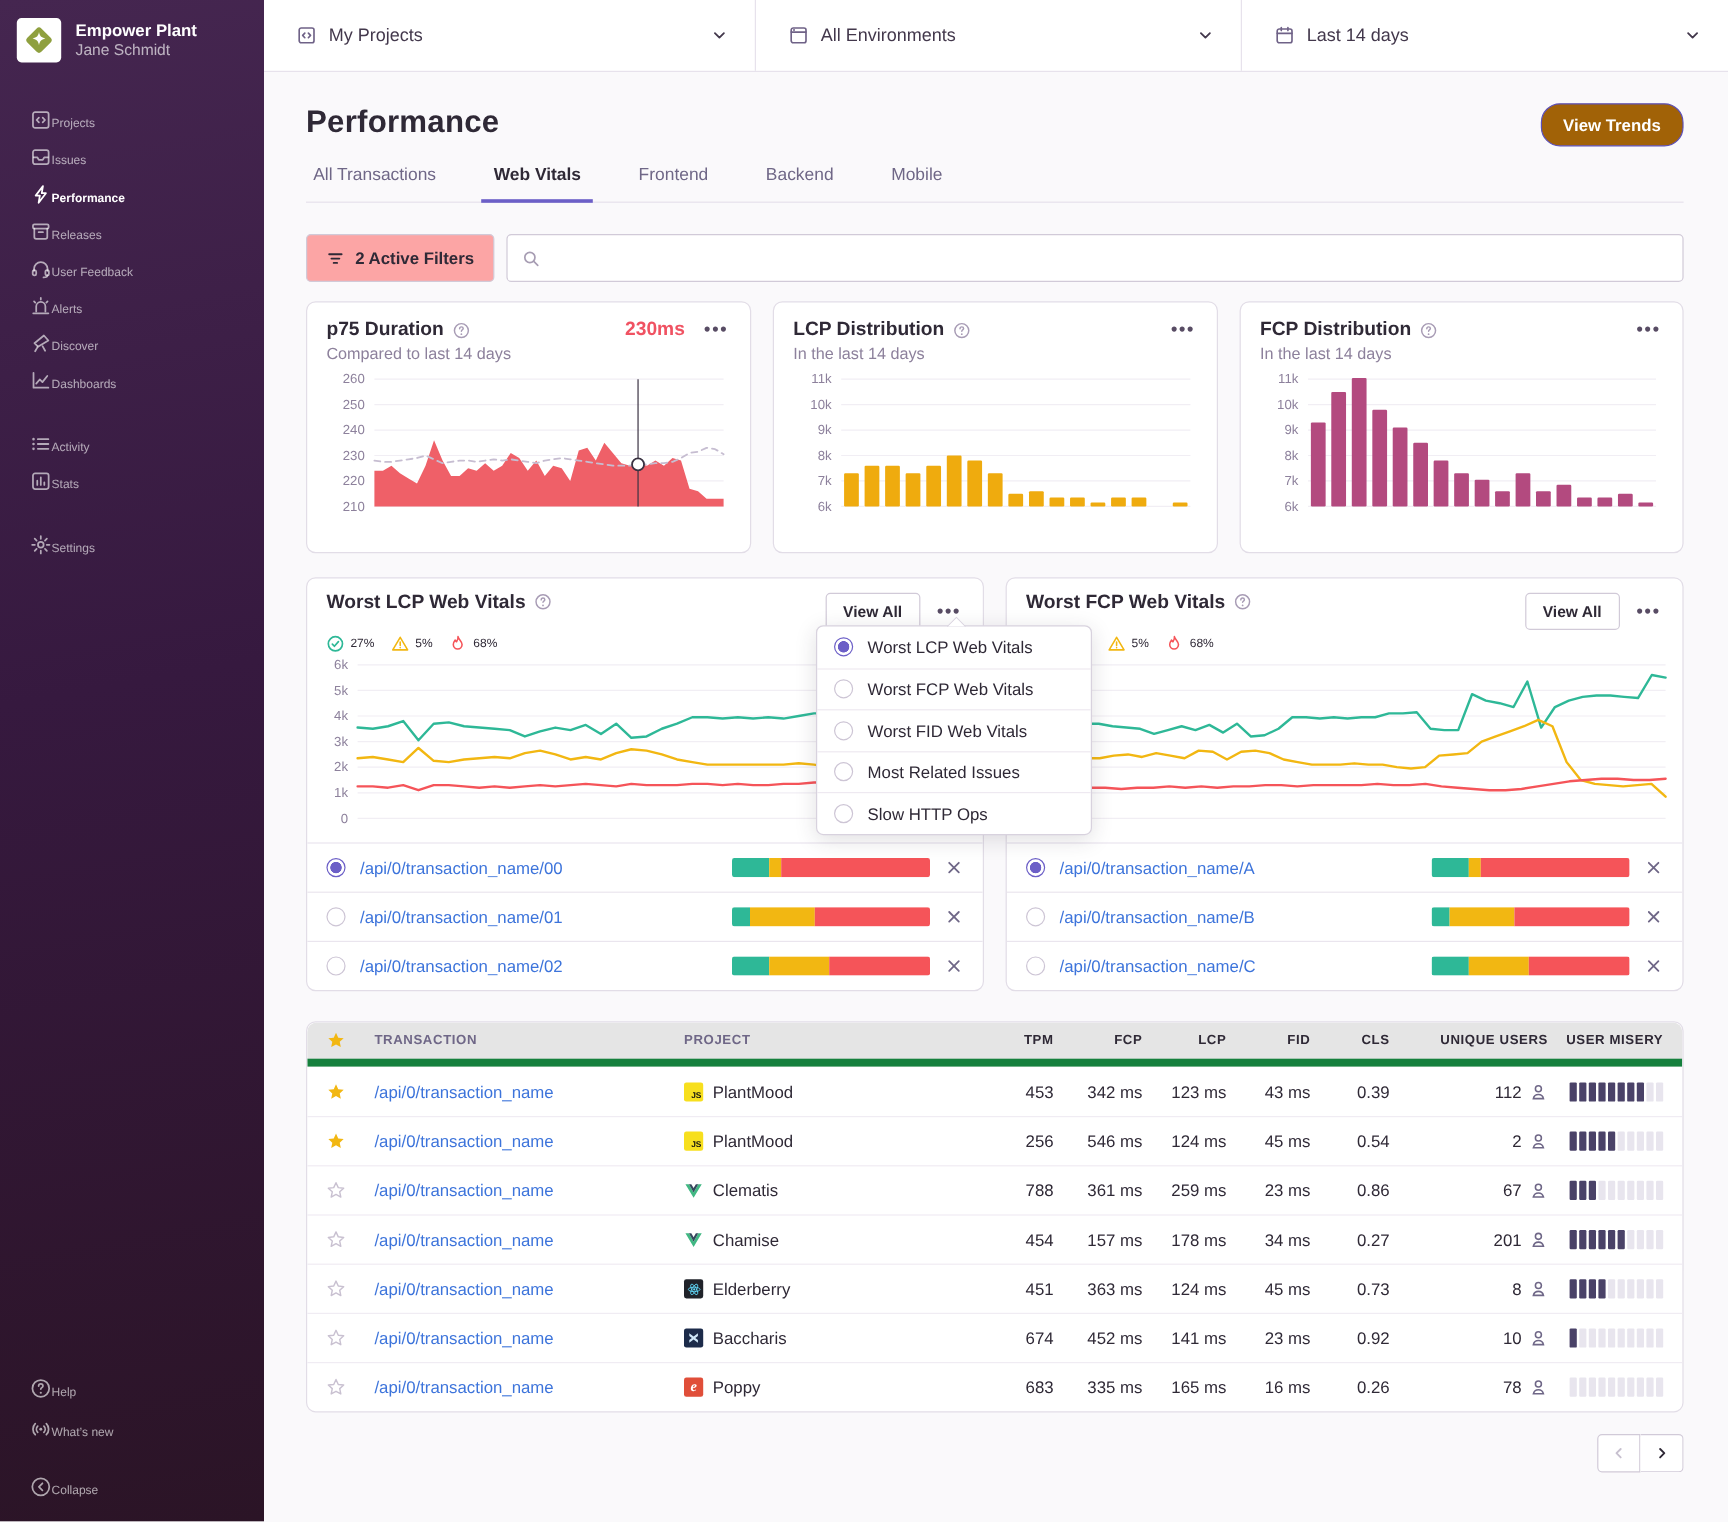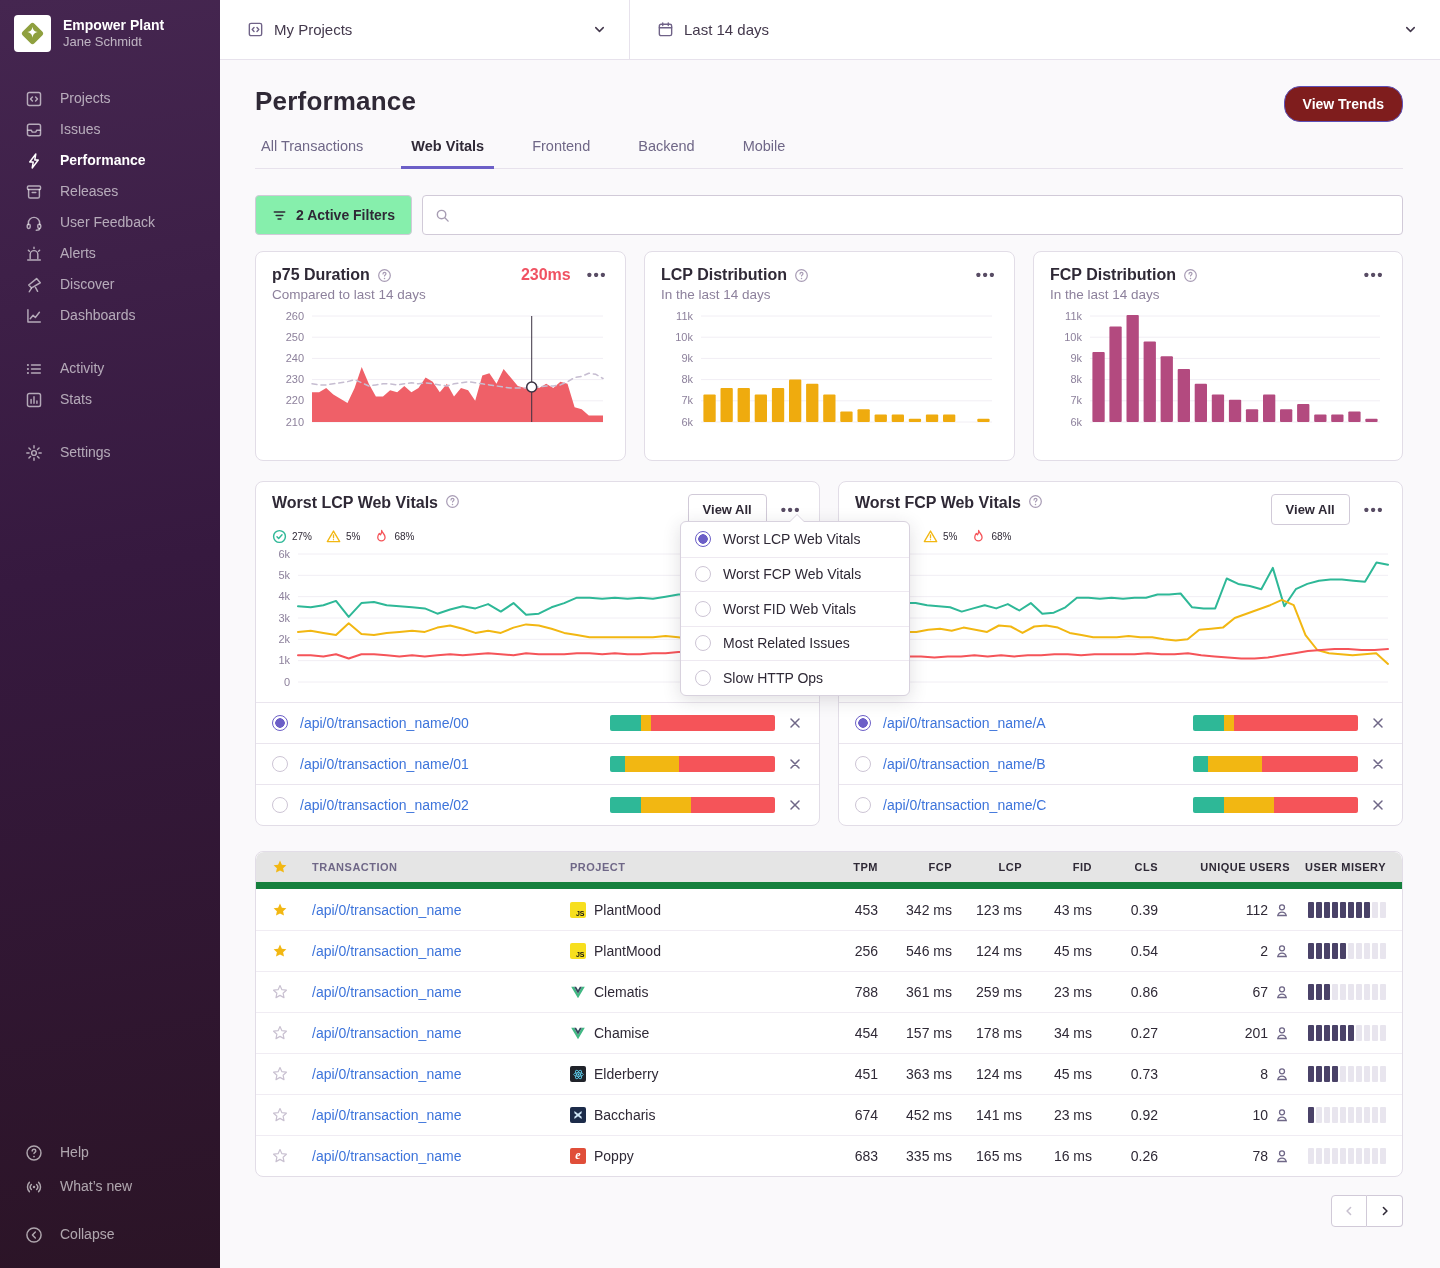--- a/index.html
+++ b/index.html
@@ -8,21 +8,21 @@
   .app{display:flex;width:1440px;height:1268px;}
 
   
   .sidebar{width:220px;flex:0 0 220px;height:100%;background:linear-gradient(170deg,#452650 0%,#36193f 45%,#2b1426 100%);display:flex;flex-direction:column;color:rgba(255,255,255,.62);}
   .org-row{display:flex;align-items:center;gap:12px;padding:15px 14px 10px 14px;cursor:pointer;}
   .org-logo{width:37px;height:37px;background:#fff;border-radius:4px;display:flex;align-items:center;justify-content:center;flex:0 0 37px;}
   .org-logo svg{width:33px;height:33px;display:block;}
   .org-name{color:#fff;font-weight:bold;font-size:14px;line-height:17px;}
   .org-user{color:rgba(255,255,255,.65);font-size:13px;line-height:16px;}
   .nav-section{margin-top:22px;}
-  .nav-item{display:flex;align-items:flex-start;gap:17px;padding:6px 14px 6px 25px;height:31px;font-size:14px;cursor:pointer;}
+  .nav-item{display:flex;align-items:flex-end;padding:6px 14px 6px 25px;height:31px;font-size:10px;cursor:pointer;}
   .nav-item.active{color:#fff;font-weight:bold;}
   .nav-ic{width:18px;height:18px;flex:0 0 18px;display:flex;}
   .nav-ic svg{width:18px;height:18px;display:block;}
   .side-spacer{flex:1 1 auto;}
   .side-footer{padding-bottom:14px;}
   .side-footer .nav-item{height:34px;}
   .collapse-block{margin-top:14px;}
 
   
   .main{flex:1 1 auto;display:flex;flex-direction:column;height:100%;min-width:0;}
@@ -34,28 +34,28 @@
   .tb-ic{width:17px;height:17px;display:flex;color:#6f6287;margin-right:10px;}
   .tb-ic svg{width:17px;height:17px;}
   .tb-label{flex:1;}
   .tb-chev{width:15px;height:15px;display:flex;color:#43384c;}
   .tb-chev svg{width:15px;height:15px;}
 
   
   .content{flex:1;padding:0 37px 0 35px;overflow:hidden;}
   .page-head{display:flex;align-items:flex-start;justify-content:space-between;padding-top:26px;}
   .page-head h1{font-size:26px;font-weight:bold;color:#2f2936;letter-spacing:.2px;}
-  .btn-primary{background:#7f1d1d;border:1px solid #5d50b8;color:#fff;font-weight:bold;font-size:14px;padding:9px 18px;border-radius:16px;cursor:pointer;font-family:inherit;}
+  .btn-primary{background:#a16207;border:1px solid #5d50b8;color:#fff;font-weight:bold;font-size:14px;padding:9px 18px;border-radius:16px;cursor:pointer;font-family:inherit;}
   .tabs{display:flex;gap:28px;margin-top:16px;border-bottom:1px solid #e7e2ec;}
   .tab{padding:0 10px 12px 10px;font-size:14.5px;color:#6f6787;cursor:pointer;border-bottom:3px solid transparent;margin-bottom:-1px;background:none;border-top:none;border-left:none;border-right:none;font-family:inherit;}
   .tab:first-child{margin-left:-4px;}
   .tab.active{color:#2f2936;font-weight:bold;border-bottom-color:#6c5fc7;}
 
   .filter-row{display:flex;gap:10px;margin-top:26px;}
-  .btn-filters{display:flex;align-items:center;gap:9px;background:#86efac;border:1px solid #d1cad8;border-radius:4px;height:40px;padding:0 16px;font-size:14px;font-weight:bold;color:#2f2936;cursor:pointer;font-family:inherit;}
+  .btn-filters{display:flex;align-items:center;gap:9px;background:#fca5a5;border:1px solid #d1cad8;border-radius:4px;height:40px;padding:0 16px;font-size:14px;font-weight:bold;color:#2f2936;cursor:pointer;font-family:inherit;}
   .f-ic{width:15px;height:15px;display:flex;color:#2f2936;}
   .f-ic svg{width:15px;height:15px;}
   .search{flex:1;display:flex;align-items:center;background:#fff;border:1px solid #d1cad8;border-radius:4px;height:40px;padding:0 12px;gap:8px;}
   .s-ic{width:15px;height:15px;display:flex;color:#a79db3;}
   .s-ic svg{width:15px;height:15px;}
   .search input{border:none;outline:none;flex:1;font-size:14.5px;font-family:inherit;color:#2f2936;background:transparent;}
   .search input::placeholder{color:#b3aabd;}
 
   
   .card{background:#fff;border:1px solid #e2dde7;border-radius:8px;}
@@ -302,20 +302,35 @@
 
     <div class="topbar">
       <div class="tb-seg tb-seg1">
         <span class="tb-ic">
             <svg viewBox="0 0 16 16" fill="none" stroke="currentColor" stroke-width="1.3" stroke-linecap="round" stroke-linejoin="round">
               <rect x="2.2" y="2.2" width="11.6" height="11.6" rx="1.6"></rect>
               <path d="M6.6 6.2 4.9 8l1.7 1.8M9.4 6.2 11.1 8 9.4 9.8"></path>
             </svg>
           </span>
         <span class="tb-label">My Projects</span>
+        <span class="tb-chev">
+            <svg viewBox="0 0 16 16" fill="none" stroke="currentColor" stroke-width="1.6" stroke-linecap="round" stroke-linejoin="round">
+              <path d="M4 6l4 4 4-4"></path>
+            </svg>
+          </span>
+      </div>
+      <div class="tb-seg tb-seg2">
+        <span class="tb-ic">
+            <svg viewBox="0 0 16 16" fill="none" stroke="currentColor" stroke-width="1.3" stroke-linejoin="round">
+              <rect x="2.2" y="2.2" width="11.6" height="11.6" rx="1.6"></rect>
+              <path d="M2.2 5.4h11.6" stroke-linecap="round"></path>
+              <path d="M4.4 3.8h.01" stroke-linecap="round" stroke-width="1.6"></path>
+            </svg>
+          </span>
+        <span class="tb-label">All Environments</span>
         <span class="tb-chev">
             <svg viewBox="0 0 16 16" fill="none" stroke="currentColor" stroke-width="1.6" stroke-linecap="round" stroke-linejoin="round">
               <path d="M4 6l4 4 4-4"></path>
             </svg>
           </span>
       </div>
       <div class="tb-seg tb-seg3">
         <span class="tb-ic">
             <svg viewBox="0 0 16 16" fill="none" stroke="currentColor" stroke-width="1.3" stroke-linecap="round" stroke-linejoin="round">
               <rect x="2.2" y="3" width="11.6" height="10.8" rx="1.6"></rect>

